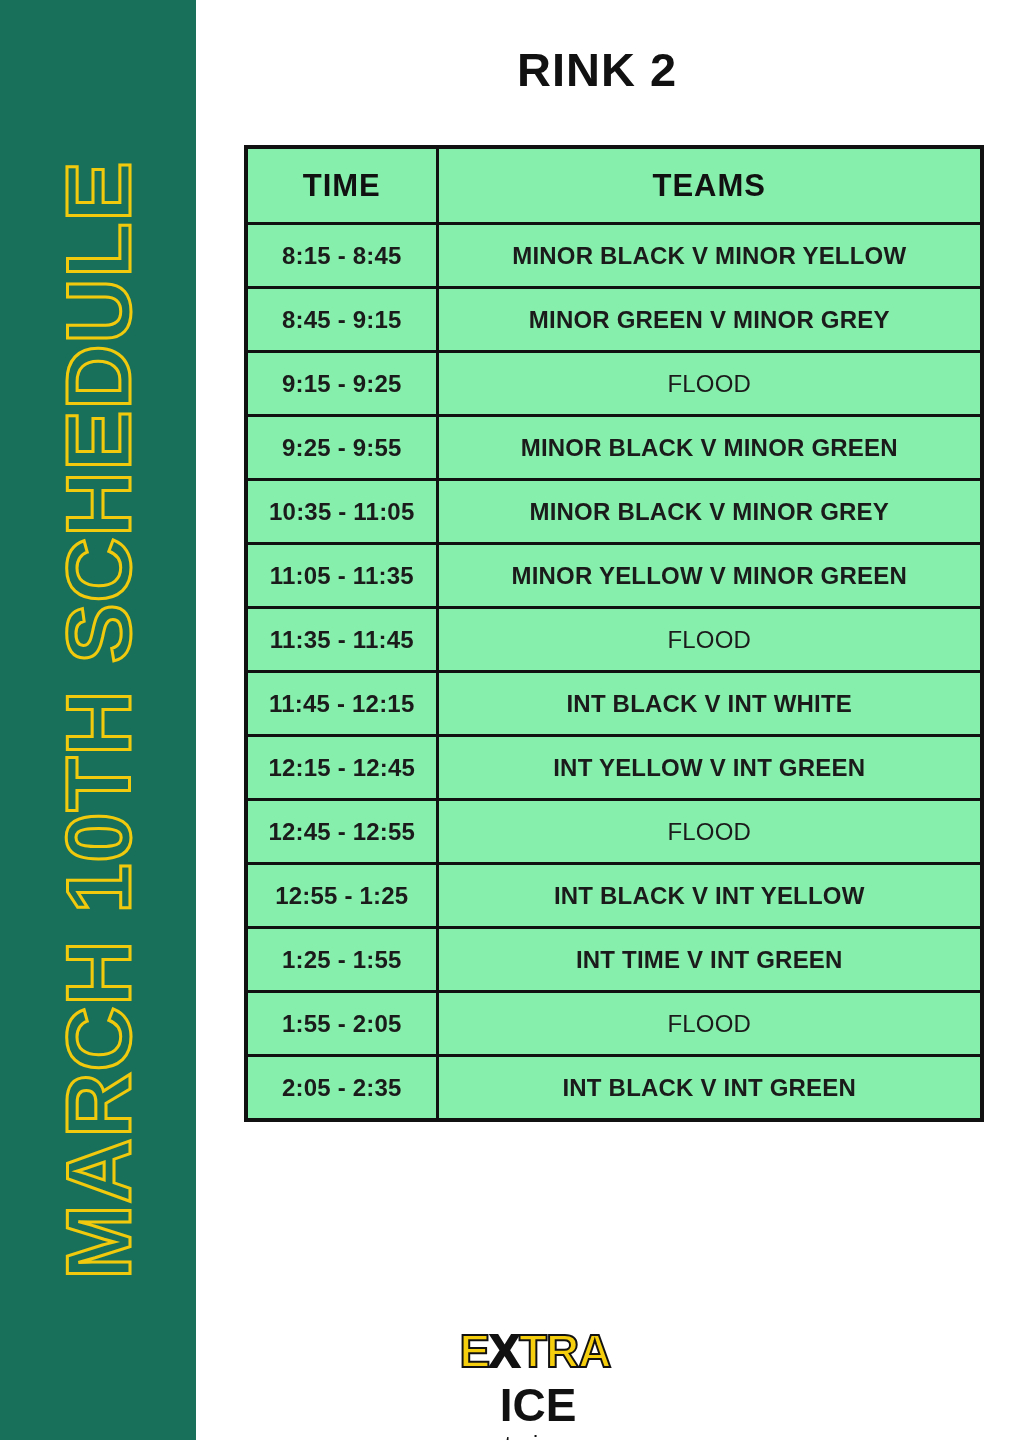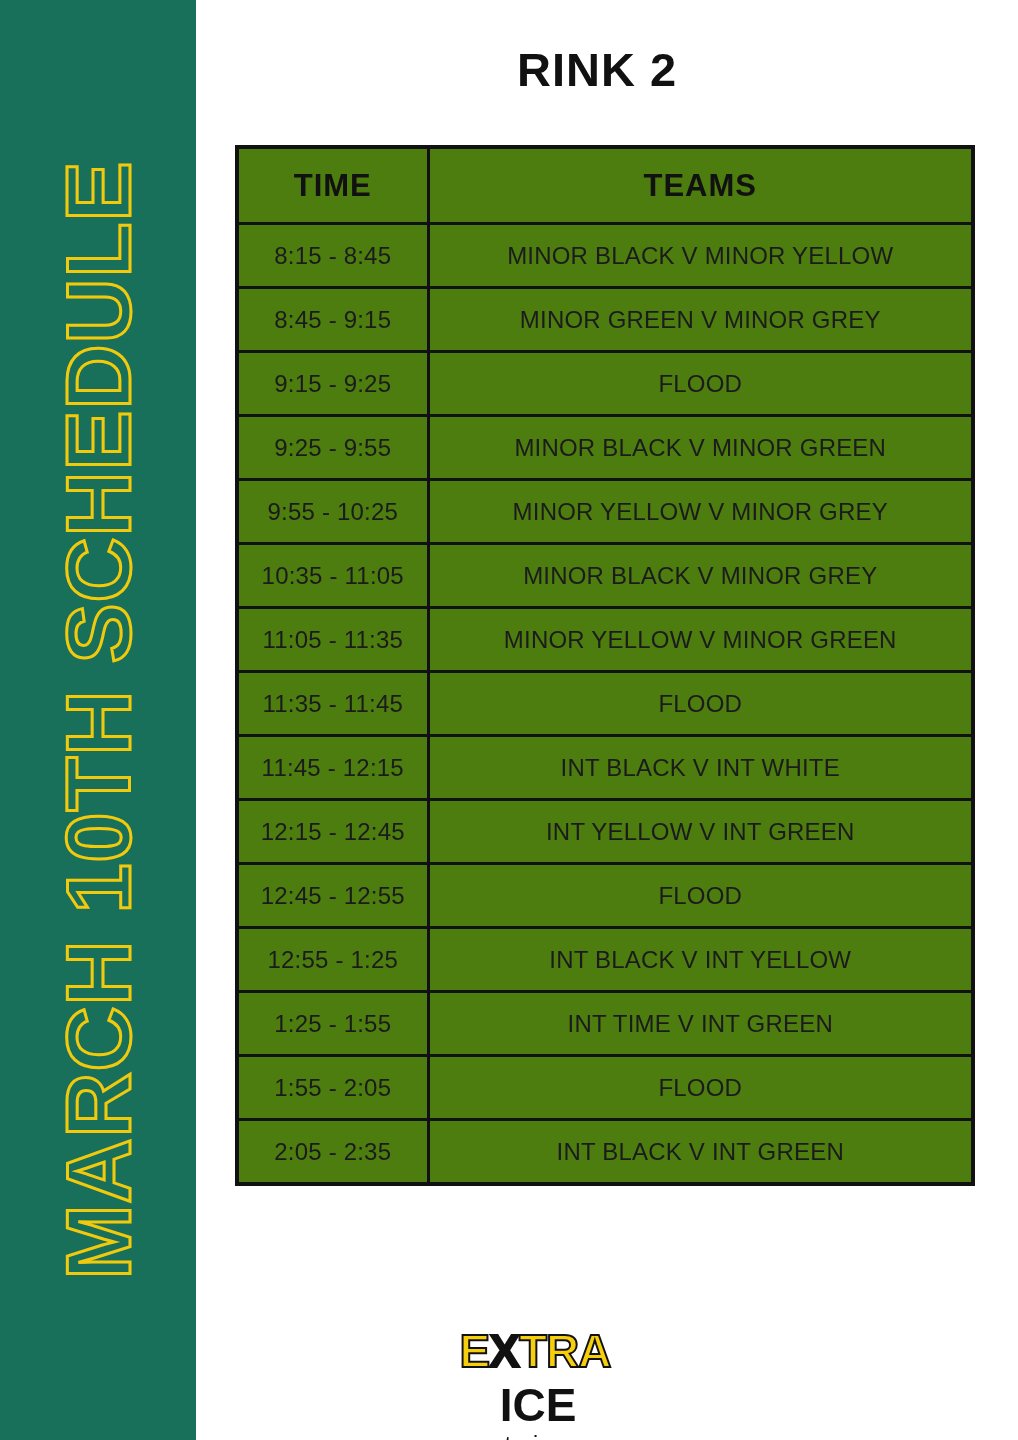--- a/index.html
+++ b/index.html
@@ -55,47 +55,47 @@
     text-align: center;
     font-size: 47px;
     font-weight: 800;
     letter-spacing: 1px;
     color: #111111;
   }
 
   
   .schedule-table {
     position: absolute;
-    left: 235px;
+    left: 244px;
     top: 145px;
     width: 740px;
     border-collapse: collapse;
     table-layout: fixed;
-    background: #4d7c0f;
+    background: #86efac;
     border: 4px solid #111111;
   }
   .schedule-table col.time-col { width: 191px; }
   .schedule-table th,
   .schedule-table td {
     border: 3px solid #111111;
     text-align: center;
     vertical-align: middle;
     padding: 0;
   }
   .schedule-table th {
     height: 73px;
     font-size: 31px;
     font-weight: bold;
     letter-spacing: 1px;
     color: #111111;
   }
   .schedule-table td {
     height: 61px;
     font-size: 24px;
-    font-weight: normal;
+    font-weight: bold;
     letter-spacing: 0.2px;
     color: #1b1b1b;
   }
   .schedule-table td.flood {
     font-weight: normal;
   }
 
   
   .footer {
     position: absolute;
@@ -175,24 +175,20 @@
       </tr>
       <tr>
         <td>9:15 - 9:25</td>
         <td class="flood">FLOOD</td>
       </tr>
       <tr>
         <td>9:25 - 9:55</td>
         <td>MINOR BLACK V MINOR GREEN</td>
       </tr>
       <tr>
-        <td>9:55 - 10:25</td>
-        <td>MINOR YELLOW V MINOR GREY</td>
-      </tr>
-      <tr>
         <td>10:35 - 11:05</td>
         <td>MINOR BLACK V MINOR GREY</td>
       </tr>
       <tr>
         <td>11:05 - 11:35</td>
         <td>MINOR YELLOW V MINOR GREEN</td>
       </tr>
       <tr>
         <td>11:35 - 11:45</td>
         <td class="flood">FLOOD</td>

